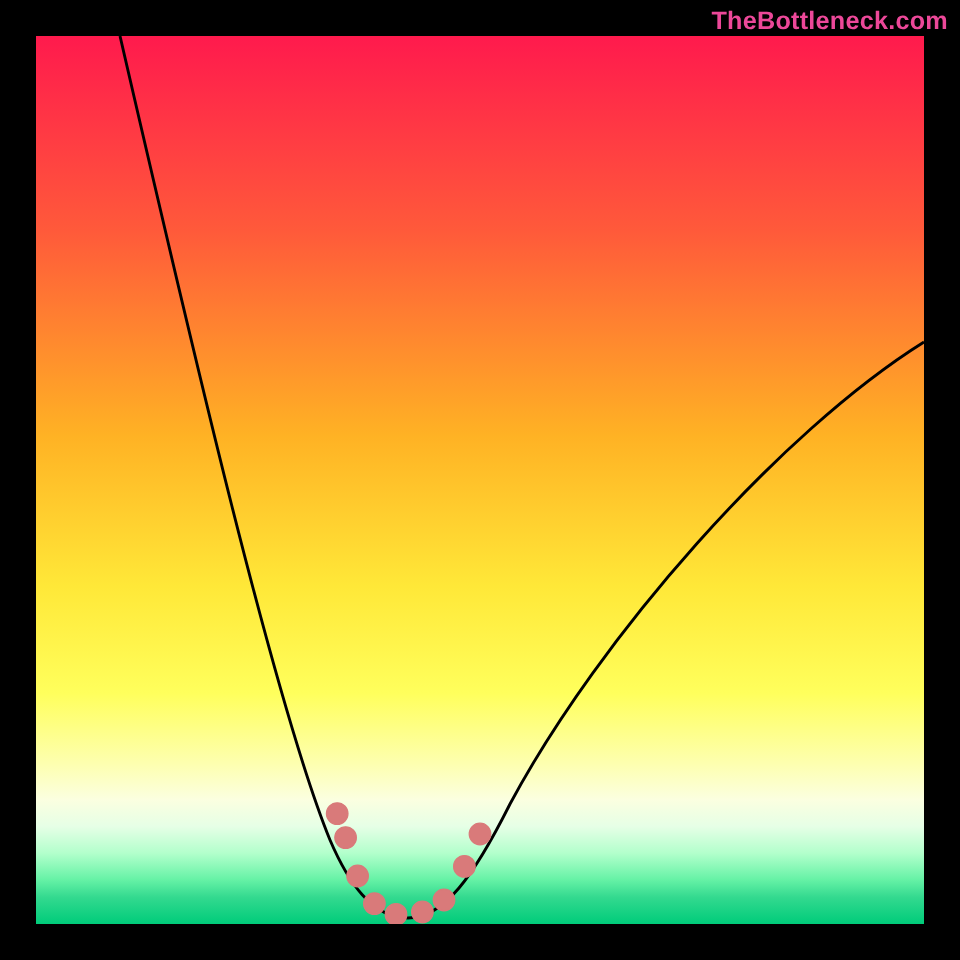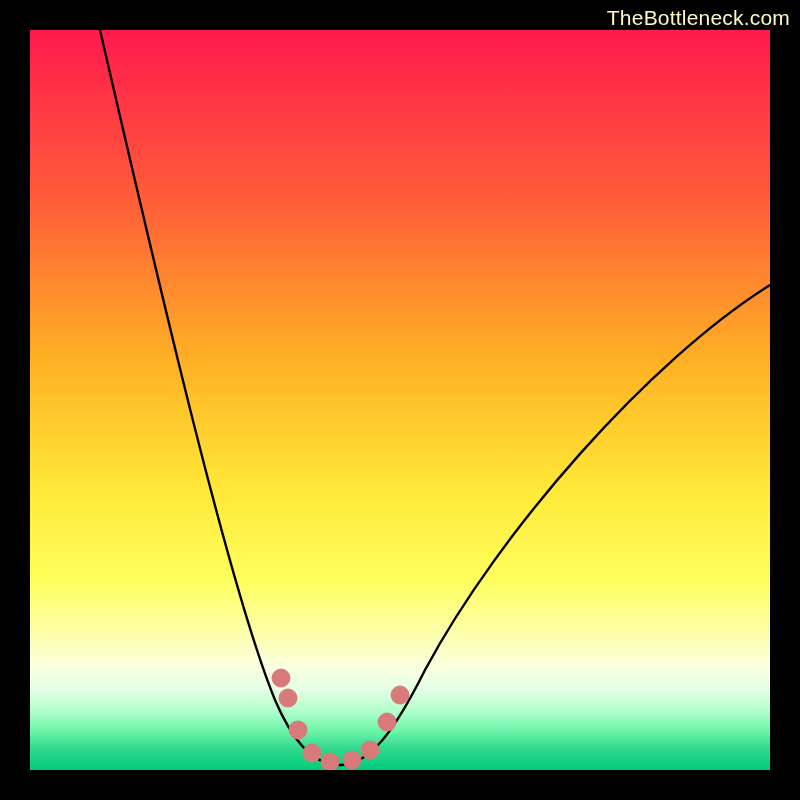--- a/index.html
+++ b/index.html
@@ -23,23 +23,23 @@
     position: absolute;
     left: 0;
     top: 0;
     width: 100%;
     height: 100%;
   }
   .watermark {
     position: absolute;
     top: 6px;
     right: 10px;
-    color: #fef9c3;
+    color: #ec4899;
     font-size: 21px;
-    font-weight: 400;
+    font-weight: 700;
     letter-spacing: 0.2px;
   }
   svg.curve {
     position: absolute;
     left: 0;
     top: 0;
     width: 100%;
     height: 100%;
   }
 </style>

